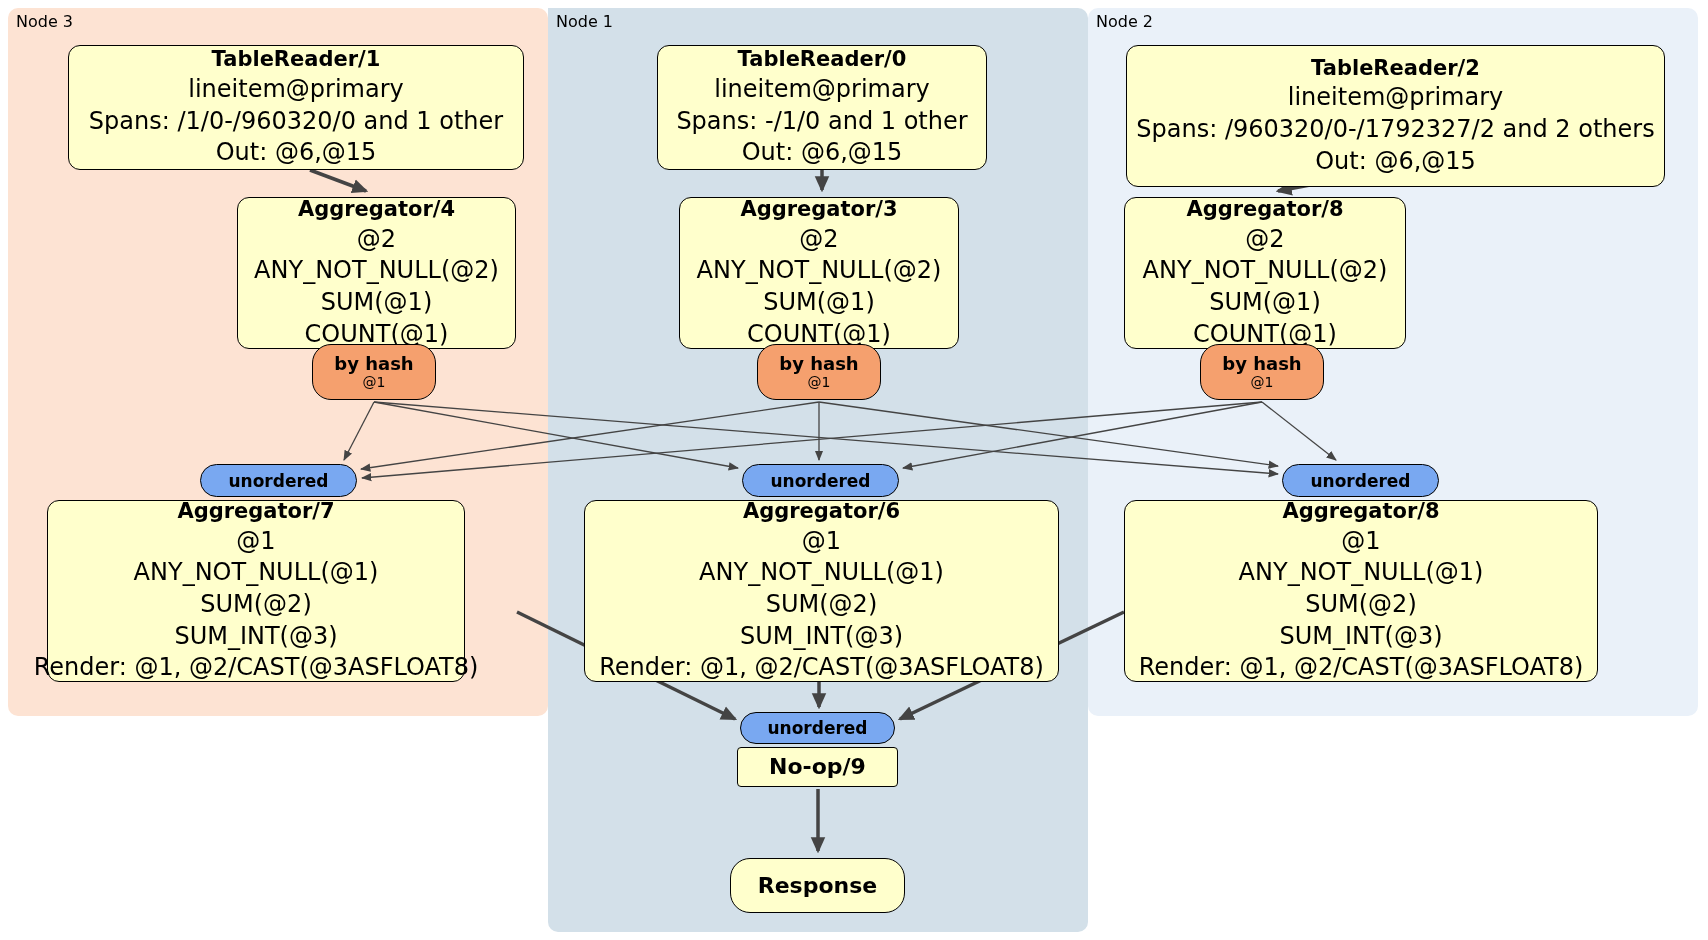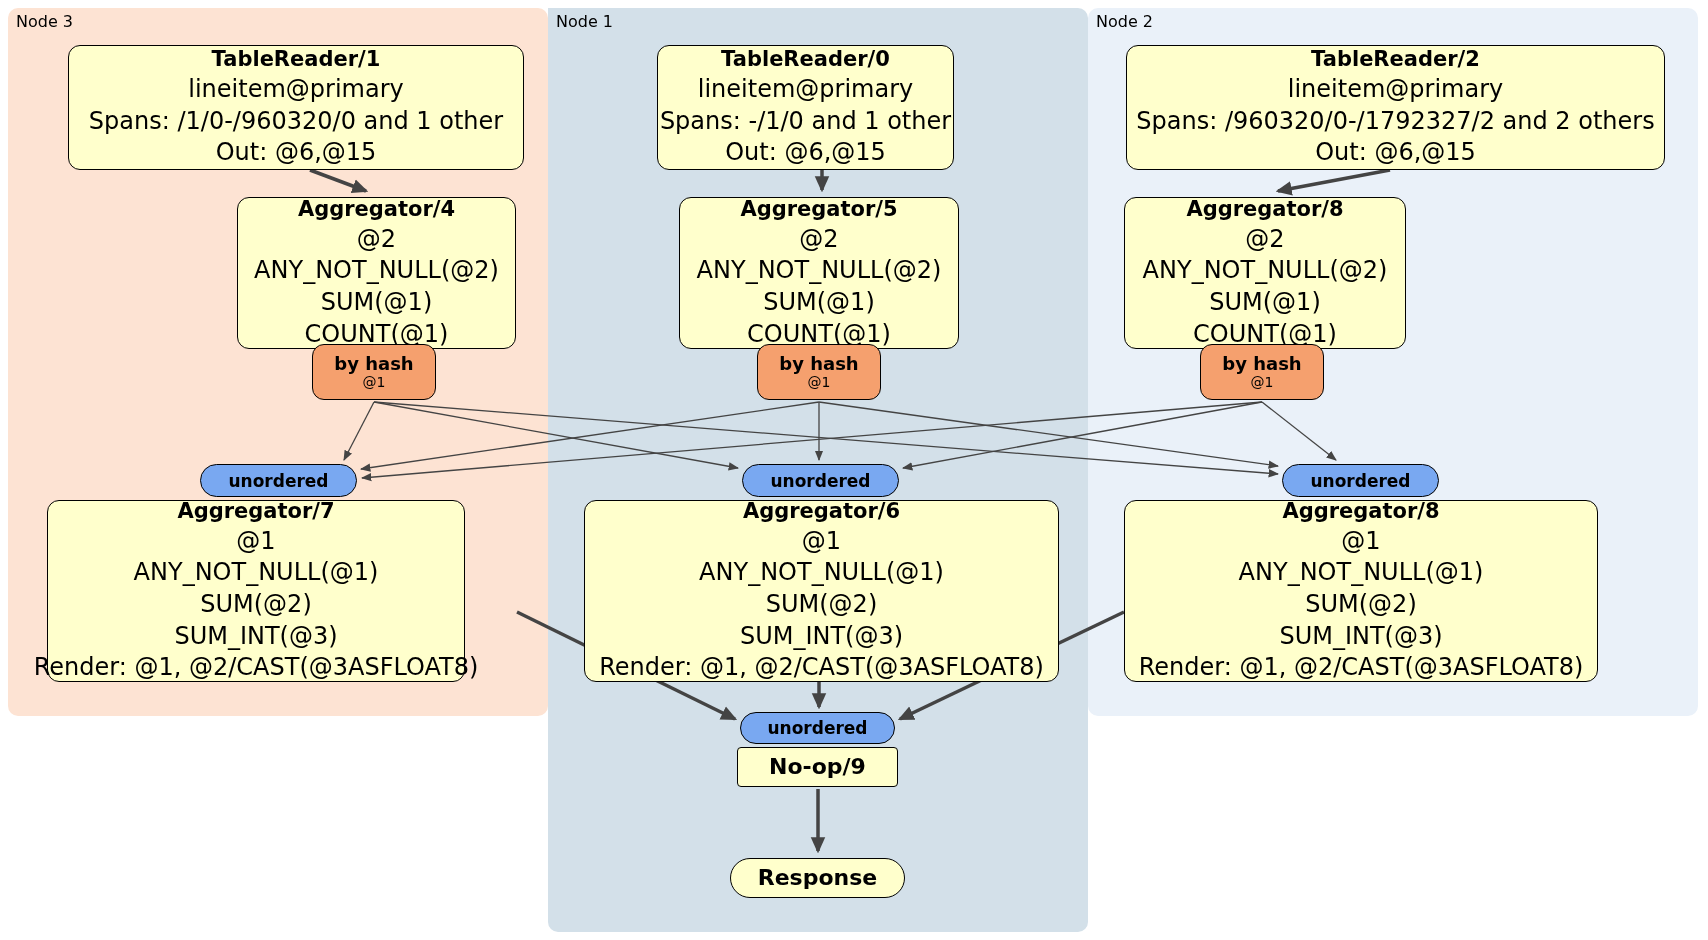--- a/index.html
+++ b/index.html
@@ -17,21 +17,21 @@
   .edge-thin{stroke:#444444;stroke-width:1.3;fill:none;}
   .edge-thick{stroke:#444444;stroke-width:3.5;fill:none;}
   .pbox{
     position:absolute;background:#ffffcc;border:1.5px solid #000;border-radius:12px;
     display:flex;flex-direction:column;align-items:center;justify-content:center;
     text-align:center;z-index:3;box-sizing:border-box;
   }
   .ptitle{font-weight:bold;font-size:21px;line-height:1.32;white-space:nowrap;}
   .pline{font-size:24px;line-height:1.32;white-space:nowrap;}
   .router{
-    position:absolute;background:#f5a06e;border:1.5px solid #000;border-radius:12px;
+    position:absolute;background:#f5a06e;border:1.5px solid #000;border-radius:19px;
     display:flex;flex-direction:column;align-items:center;justify-content:center;
     text-align:center;z-index:4;box-sizing:border-box;
   }
   .router-label{font-weight:bold;font-size:18px;line-height:1.15;}
   .router-sub{font-size:14px;line-height:1.1;}
   .sync{
     position:absolute;background:#79a8f1;border:1.5px solid #000;border-radius:17px;
     display:flex;align-items:center;justify-content:center;
     font-weight:bold;font-size:17px;z-index:4;box-sizing:border-box;
   }
@@ -75,42 +75,42 @@
   <path class="edge-thick" d="M1124,612 L900,719" marker-end="url(#ah-thick)"></path>
   <path class="edge-thick" d="M818,789 L818,851" marker-end="url(#ah-thick)"></path>
 </svg>
 
 <div class="pbox" style="left:68px;top:45px;width:456px;height:125px">
   <div class="ptitle">TableReader/1</div>
   <div class="pline">lineitem@primary</div>
   <div class="pline">Spans: /1/0-/960320/0 and 1 other</div>
   <div class="pline">Out: @6,@15</div>
 </div>
-<div class="pbox" style="left:657px;top:45px;width:297px;height:125px">
+<div class="pbox" style="left:657px;top:45px;width:330px;height:125px">
   <div class="ptitle">TableReader/0</div>
   <div class="pline">lineitem@primary</div>
   <div class="pline">Spans: -/1/0 and 1 other</div>
   <div class="pline">Out: @6,@15</div>
 </div>
-<div class="pbox" style="left:1126px;top:45px;width:539px;height:125px">
+<div class="pbox" style="left:1126px;top:45px;width:539px;height:142px">
   <div class="ptitle">TableReader/2</div>
   <div class="pline">lineitem@primary</div>
   <div class="pline">Spans: /960320/0-/1792327/2 and 2 others</div>
   <div class="pline">Out: @6,@15</div>
 </div>
 
 <div class="pbox" style="left:237px;top:197px;width:279px;height:152px">
   <div class="ptitle">Aggregator/4</div>
   <div class="pline">@2</div>
   <div class="pline">ANY_NOT_NULL(@2)</div>
   <div class="pline">SUM(@1)</div>
   <div class="pline">COUNT(@1)</div>
 </div>
 <div class="pbox" style="left:679px;top:197px;width:280px;height:152px">
-  <div class="ptitle">Aggregator/5</div>
+  <div class="ptitle">Aggregator/3</div>
   <div class="pline">@2</div>
   <div class="pline">ANY_NOT_NULL(@2)</div>
   <div class="pline">SUM(@1)</div>
   <div class="pline">COUNT(@1)</div>
 </div>
 <div class="pbox" style="left:1124px;top:197px;width:282px;height:152px">
   <div class="ptitle">Aggregator/8</div>
   <div class="pline">@2</div>
   <div class="pline">ANY_NOT_NULL(@2)</div>
   <div class="pline">SUM(@1)</div>
@@ -164,15 +164,15 @@
   <div class="pline">SUM_INT(@3)</div>
   <div class="pline">Render: @1, @2/CAST(@3ASFLOAT8)</div>
 </div>
 
 <div class="sync" style="left:740px;top:712px;width:155px;height:32px">
   <span>unordered</span>
 </div>
 <div class="pbox" style="left:737px;top:747px;width:161px;height:40px;border-radius:4px">
   <div class="ptitle" style="font-size:22px">No-op/9</div>
 </div>
-<div class="pbox" style="left:730px;top:858px;width:175px;height:40px;border-radius:20px">
+<div class="pbox" style="left:730px;top:858px;width:175px;height:55px;border-radius:20px">
   <div class="ptitle" style="font-size:22px">Response</div>
 </div>
 
 </body></html>

